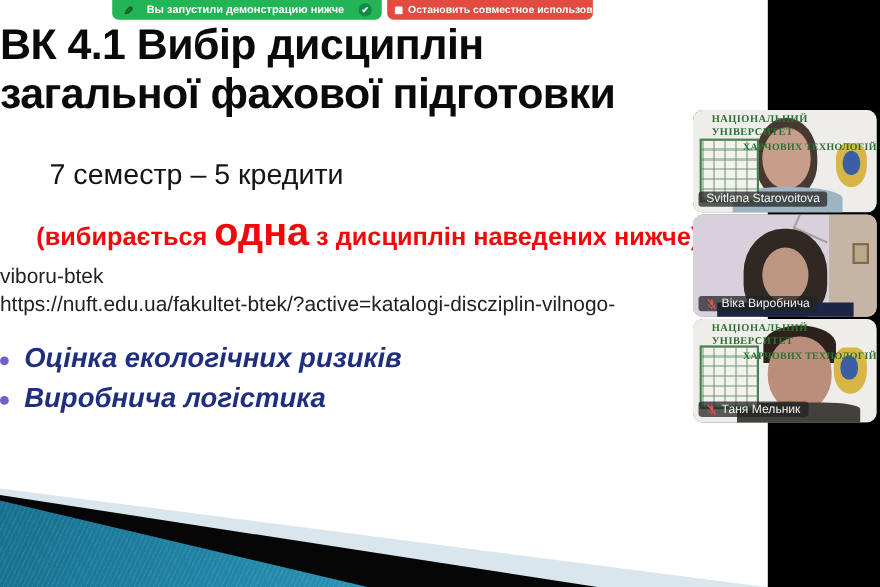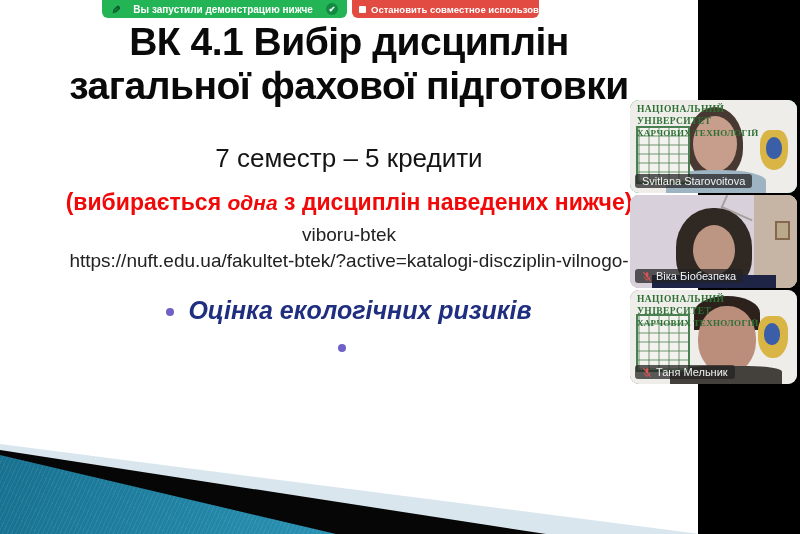--- a/index.html
+++ b/index.html
@@ -13,25 +13,25 @@
   .pill { position:absolute; top:0; height:18px; display:flex; align-items:center; z-index:4;
           border-radius:0 0 6px 6px; color:#fff; font-weight:bold; white-space:nowrap; overflow:hidden; }
   .pill-green { left:102px; width:245px; background:#23b455; padding:0 9px; justify-content:space-between; font-size:10px; }
   .pill-red   { left:352px; width:187px; background:#e14b41; padding:0 7px; gap:5px; font-size:9.5px; }
   .pencil { color:#0b5e2b; font-size:11px; line-height:1; transform:rotate(90deg); }
   .shield { width:12px; height:12px; border-radius:50%; background:#128a42; color:#fff; font-size:8px;
             display:flex; align-items:center; justify-content:center; }
   .stop-sq { width:7px; height:7px; background:#fff; border-radius:1px; flex:0 0 auto; }
 
   
-  .slide { position:absolute; left:0; top:0; width:698px; height:433px; text-align:center; z-index:0; }
+  .slide { position:absolute; left:0; top:0; width:698px; height:433px; z-index:0; }
   .title { margin-top:20px; font-size:39px; font-weight:bold; line-height:1.12; color:#0a0a0a; letter-spacing:-0.5px; }
-  .semester { margin-top:36px; font-size:26px; color:#141414; }
+  .semester { margin-top:36px; font-size:26px; color:#141414;padding-left:45px; }
   .rednote { width:632px; margin:14px auto 0; font-size:23px; font-weight:bold; color:#f10808; line-height:1.3; }
-  .rednote .big { font-size:21px;font-style:italic; }
+  .rednote .big { font-size:36px; }
   .url { margin-top:4px; font-size:19px; color:#222; line-height:1.35; }
   .bullets { margin-top:18px; list-style:none; }
   .bullets li { font-size:25px; font-weight:bold; font-style:italic; color:#1f2e7e; line-height:36px; }
   .dot { display:inline-block; width:8px; height:8px; border-radius:50%; background:#6f61c8; margin-right:14px; vertical-align:middle; }
 
   
   .deco { position:absolute; left:0; top:434px; width:700px; height:100px; z-index:2; pointer-events:none; }
   .deco div { position:absolute; inset:0; }
   .deco-pale  { background:#d9e6ee; clip-path:polygon(0 10px, 100% 100%, 0 100%); }
   .deco-black { background:#060606; clip-path:polygon(0 16px, 78% 100%, 0 100%); }
@@ -45,24 +45,24 @@
   .tile { position:relative; width:167px; height:93px; margin-bottom:2px; border-radius:9px; overflow:hidden; background:#777; }
   .tile.active { box-shadow:inset 0 0 0 3px #31d06c; }
   .tile:last-child { height:94px; margin-bottom:0; }
 
   .name-tag { position:absolute; left:5px; bottom:5px; display:flex; align-items:center; gap:4px;
               background:rgba(35,35,35,.74); border-radius:3px; padding:1px 7px; z-index:9; }
   .name-tag span.nm { color:#f2f2f2; font-size:11px; white-space:nowrap; }
 
   
   .uni-bg { position:absolute; inset:0; background:#eeedea; }
-  .uni-txt { position:absolute; top:4px; left:7px; right:0; font-family:"Liberation Serif", serif;
+  .uni-txt { position:absolute; top:4px; left:17px; right:0; font-family:"Liberation Serif", serif;
              font-weight:bold; color:#2f7035; line-height:1.25; z-index:2; }
   .uni-txt .l1 { font-size:9.5px; letter-spacing:.4px; }
-  .uni-txt .l2 { font-size:9px; letter-spacing:.3px; }
+  .uni-txt .l2 { font-size:9px; letter-spacing:.3px;text-align:right; }
   .building { position:absolute; left:6px; top:26px; width:54px; height:58px; border:2px solid #4a8050; background:
       repeating-linear-gradient(0deg, rgba(74,128,80,.40) 0 2px, transparent 2px 9px),
       repeating-linear-gradient(90deg, rgba(74,128,80,.40) 0 2px, transparent 2px 10px), #f3f2ef; z-index:1; }
   .crest { position:absolute; right:9px; top:30px; width:28px; height:40px; background:#d8b544;
            border-radius:35% 35% 48% 48%; z-index:1; }
   .crest::after { content:""; position:absolute; left:6px; top:7px; width:16px; height:22px;
            background:#3a5fa8; border-radius:50% 50% 45% 45%; }
 
   
   .room2-bg { position:absolute; inset:0; background:
@@ -109,21 +109,21 @@
       <div>загальної фахової підготовки</div>
     </div>
     <div class="semester">7 семестр –  5 кредити</div>
     <div class="rednote"><span>(вибирається </span><span class="big">одна</span><span> з дисциплін наведених нижче)</span></div>
     <div class="url">
       <div>viboru-btek</div>
       <div>https://nuft.edu.ua/fakultet-btek/?active=katalogi-discziplin-vilnogo-</div>
     </div>
     <ul class="bullets">
       <li><span class="dot"></span><span>Оцінка екологічних ризиків</span></li>
-      <li><span class="dot"></span></li>
+      <li><span class="dot"></span><span>Виробнича логістика</span></li>
     </ul>
     <div class="deco">
       <div class="deco-pale"></div>
       <div class="deco-black"></div>
       <div class="deco-teal"></div>
     </div>
   </div>
 
   <div class="pill pill-green">
     <span class="pencil">✎</span>
@@ -166,21 +166,21 @@
         <div class="face"></div>
         <div class="laptop"></div>
       </div>
       <div class="name-tag">
         <svg width="10" height="11" viewBox="0 0 12 12">
             <rect x="4.6" y="1" width="3" height="6" rx="1.5" fill="#e05252"></rect>
             <path d="M2.5 6 a3.5 3.5 0 0 0 7 0" stroke="#e05252" stroke-width="1" fill="none"></path>
             <line x1="6" y1="9.5" x2="6" y2="11.3" stroke="#e05252" stroke-width="1"></line>
             <line x1="1.6" y1="0.6" x2="10.4" y2="11.4" stroke="#e05252" stroke-width="1.4"></line>
           </svg>
-        <span class="nm">Віка Біобезпека</span>
+        <span class="nm">Віка Виробнича</span>
       </div>
     </div>
 
 
     <div class="tile">
       <div class="uni-bg">
         <div class="uni-txt">
           <div class="l1">НАЦІОНАЛЬНИЙ УНІВЕРСИТЕТ</div>
           <div class="l2">ХАРЧОВИХ ТЕХНОЛОГІЙ</div>
         </div>

